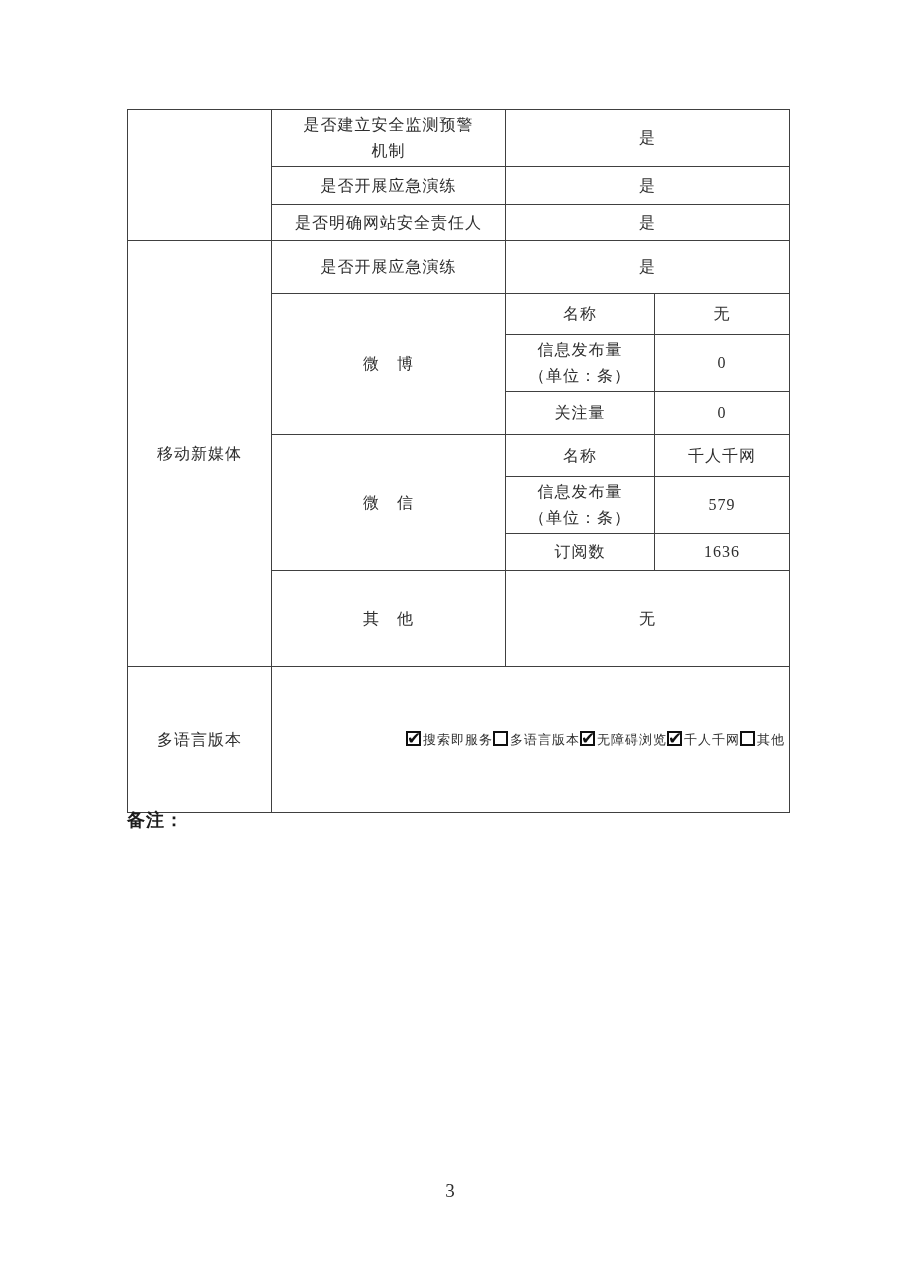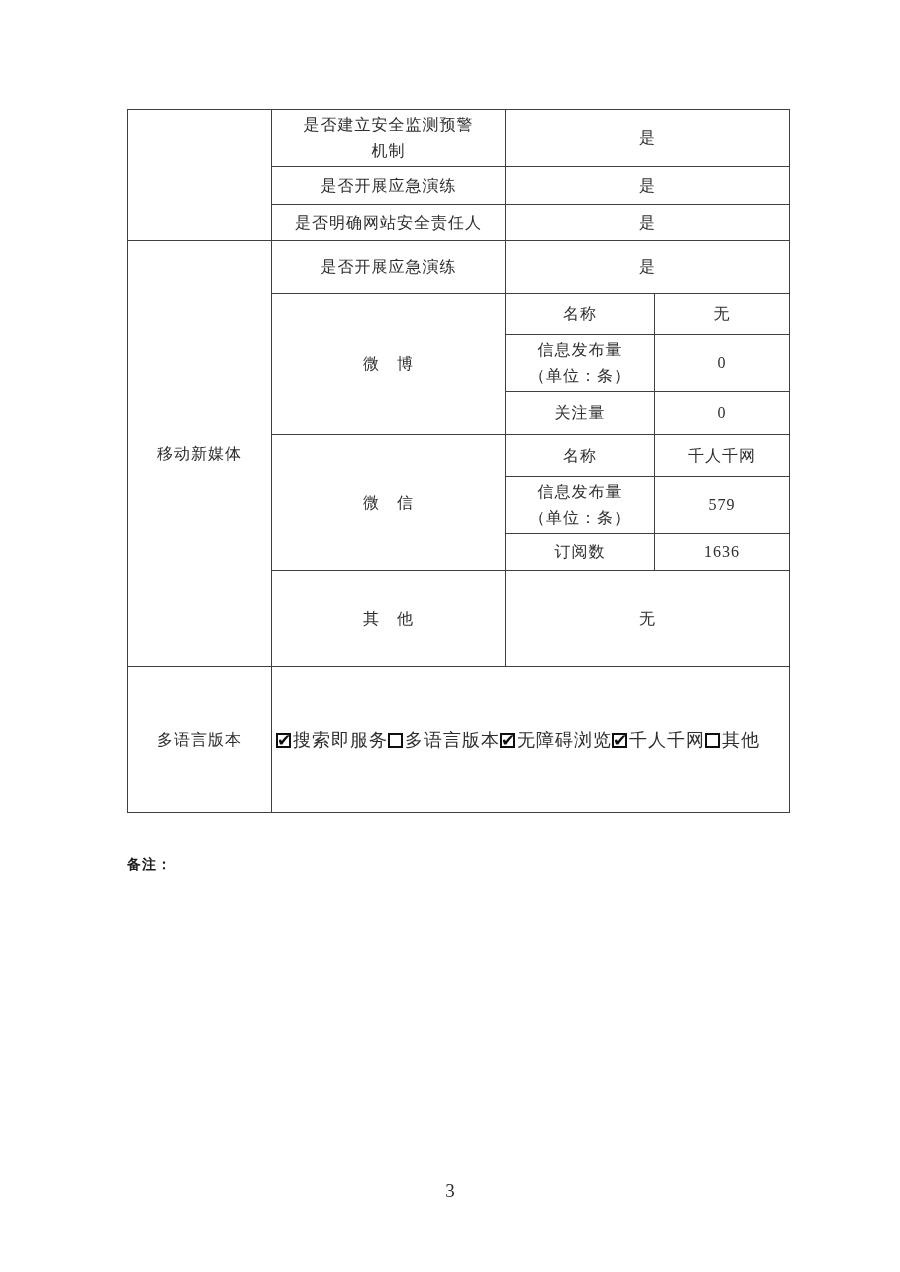--- a/index.html
+++ b/index.html
@@ -18,38 +18,38 @@
   }
   table.report-table td {
     border:1px solid #404040;
     text-align:center; vertical-align:middle;
     font-size:16px; letter-spacing:1px; line-height:26px;
     white-space:pre-line;
     color:#2e2e2e;
     padding:2px 4px;
   }
 
-  .cbrow { text-align:left; white-space:nowrap; letter-spacing:1px; font-size:18px; }
+  .cbrow { text-align:right; white-space:nowrap; letter-spacing:1px; font-size:13px; }
   .cbitem { display:inline-block; }
   .cb {
     display:inline-block; width:15px; height:15px;
     border:2px solid #0f0f0f; background:#fff;
     vertical-align:-2px; position:relative; margin-right:2px;
   }
   .cb.checked::after {
     content:"\2714";
     position:absolute; left:-1px; top:-8px;
     font-size:17px; font-weight:bold; color:#0f0f0f;
     font-family:"DejaVu Sans",sans-serif;
   }
 
   .notes {
-    position:absolute; left:127px; top:856px;
+    position:absolute; left:127px; top:808px;
     font-family:"Liberation Sans","DejaVu Sans",sans-serif;
-    font-weight:700; font-size:14px; letter-spacing:1px; color:#1c1c1c;
+    font-weight:700; font-size:18px; letter-spacing:1px; color:#1c1c1c;
   }
   .pageno {
     position:absolute; left:0; top:1180px; width:900px;
     text-align:center; font-size:19px; color:#2e2e2e;
   }
 </style>
 </head>
 <body>
 
 <div class="page">

